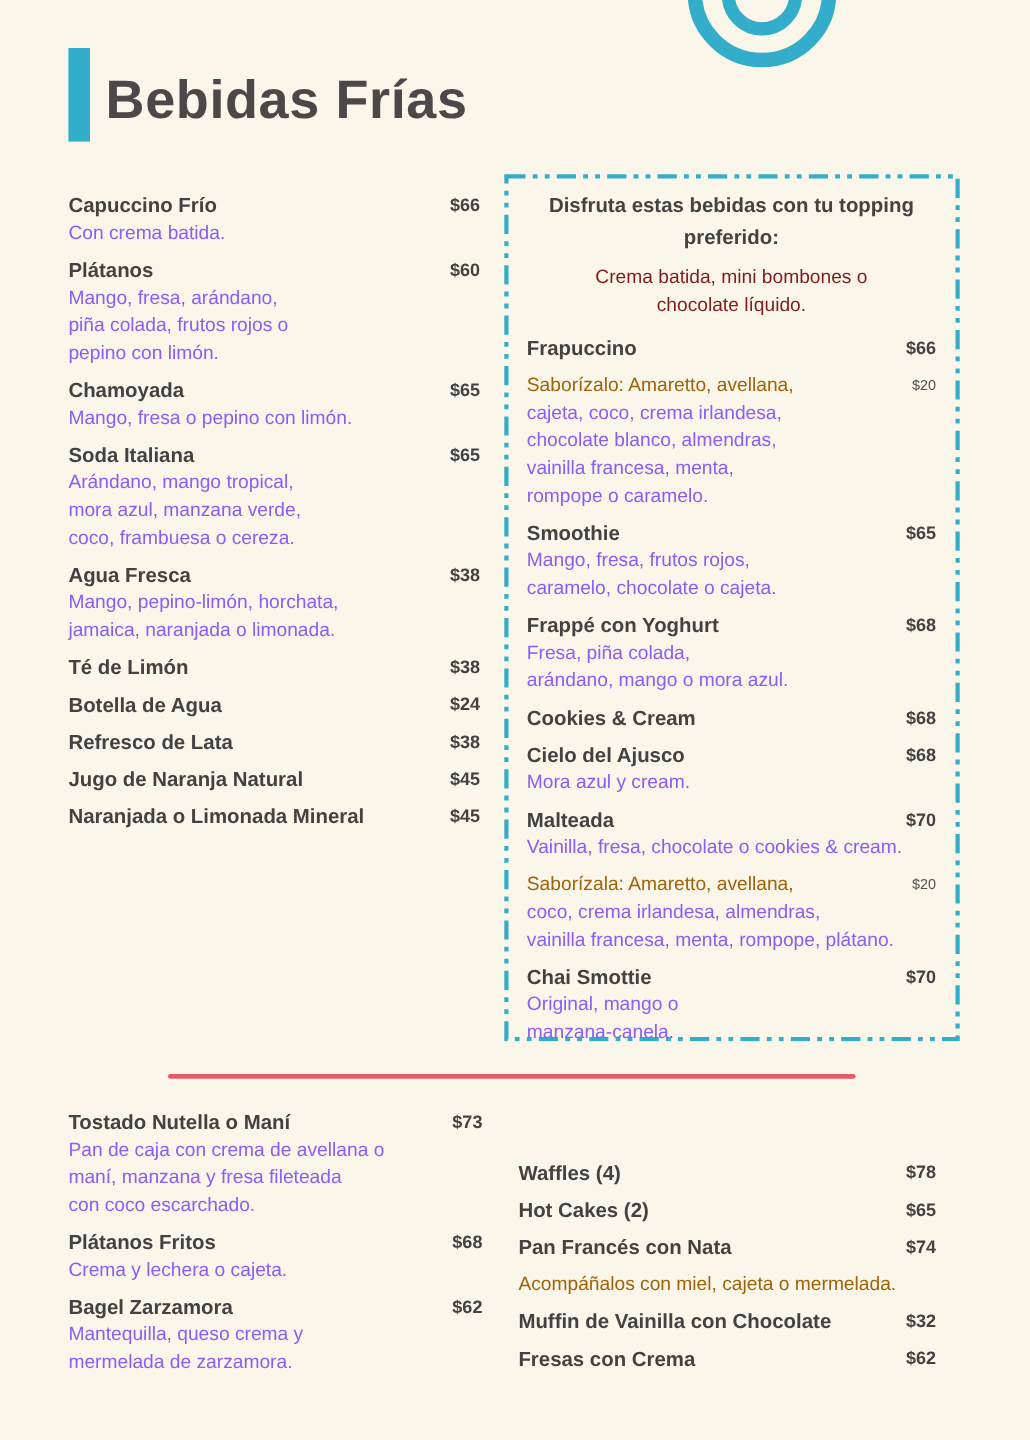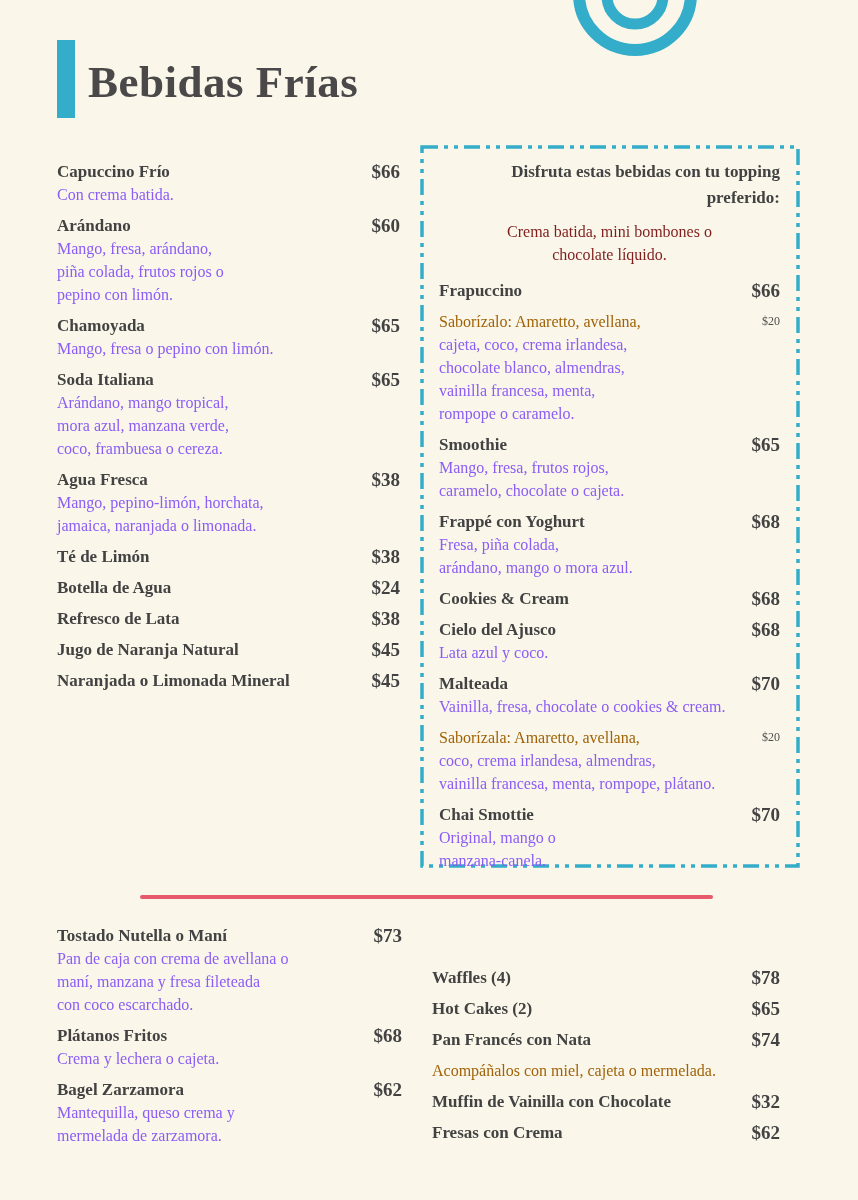--- a/index.html
+++ b/index.html
@@ -1,49 +1,49 @@
 <!DOCTYPE html>
 <html><head>
 <meta charset="utf-8">
 <style>
   html,body { margin:0; padding:0; background:#faf7ea; }
   .page {
     position:relative; width:858px; height:1200px; overflow:hidden;
     background:var(--bg,#faf7ea);
-    font-family:Liberation Serif, serif;
+    font-family:Liberation Sans, sans-serif;
     color:#424242;
   }
   
   .accent-bar { position:absolute; left:57px; top:40px; width:18px; height:78px; background:var(--accent,#33adc9); }
   .page-title {
     position:absolute; left:88px; top:58px; margin:0;
     font-size:45px; font-weight:bold; color:#4a4848; letter-spacing:0.5px; line-height:1.1;
   }
   .rings { position:absolute; left:555px; top:0; overflow:visible; }
   
   .menu-col { position:absolute; }
   .menu-item { margin-bottom:8px; }
   .mi-row { display:flex; justify-content:space-between; align-items:flex-start; line-height:23px; }
   .mi-name { font-weight:bold; font-size:17px; color:#424242; }
-  .mi-price { font-weight:bold; font-size:19px; color:#424242; margin-left:10px; white-space:nowrap; }
+  .mi-price { font-weight:bold; font-size:15px; color:#424242; margin-left:10px; white-space:nowrap; }
   .mi-desc { font-size:16px; color:#8b5cf6; line-height:23px; white-space:pre-line; }
   .menu-item.note .mi-name { font-weight:normal; font-size:16px; color:#a16207; }
   .menu-item.note .mi-price { font-weight:normal; font-size:12px; color:#4f4f4f; }
   
   .col-left-top     { left:57px;  top:160px; width:343px; }
   .col-bottom-left  { left:57px;  top:924px; width:345px; }
   .col-bottom-right { left:432px; top:924px; width:348px;margin-top:42px; }
   
   .topping-box {
     position:absolute; left:420px; top:145px; width:380px; height:723px;
     box-sizing:border-box; padding:14px 20px 0 19px;
   }
   .box-border { position:absolute; left:0; top:0; }
   .box-header {
-    position:relative; margin:0 0 9px; text-align:right;
+    position:relative; margin:0 0 9px; text-align:center;
     font-size:17px; font-weight:bold; color:#424242; line-height:26px; white-space:pre-line;
   }
   .box-sub {
     position:relative; margin:0 0 13px; text-align:center;
     font-size:16px; color:#7f1d1d; line-height:23px; white-space:pre-line;
   }
   .box-items { position:relative; }
   
   .red-divider { position:absolute; left:140px; top:895px; width:573px; height:4px; background:var(--divider,#e65a6b); border-radius:2px; }
 </style>
@@ -64,21 +64,21 @@
   <div class="menu-item">
     <div class="mi-row">
       <span class="mi-name">Capuccino Frío</span>
       <span class="mi-price">$66</span>
     </div>
     <div class="mi-desc">Con crema batida.</div>
   </div>
 
   <div class="menu-item">
     <div class="mi-row">
-      <span class="mi-name">Arándano</span>
+      <span class="mi-name">Plátanos</span>
       <span class="mi-price">$60</span>
     </div>
     <div class="mi-desc">Mango, fresa, arándano,
 piña colada, frutos rojos o
 pepino con limón.</div>
   </div>
 
   <div class="menu-item">
     <div class="mi-row">
       <span class="mi-name">Chamoyada</span>
@@ -199,21 +199,21 @@
       <span class="mi-price">$68</span>
     </div>
 
   </div>
 
   <div class="menu-item">
     <div class="mi-row">
       <span class="mi-name">Cielo del Ajusco</span>
       <span class="mi-price">$68</span>
     </div>
-    <div class="mi-desc">Lata azul y coco.</div>
+    <div class="mi-desc">Mora azul y cream.</div>
   </div>
 
   <div class="menu-item">
     <div class="mi-row">
       <span class="mi-name">Malteada</span>
       <span class="mi-price">$70</span>
     </div>
     <div class="mi-desc">Vainilla, fresa, chocolate o cookies &amp; cream.</div>
   </div>
 

